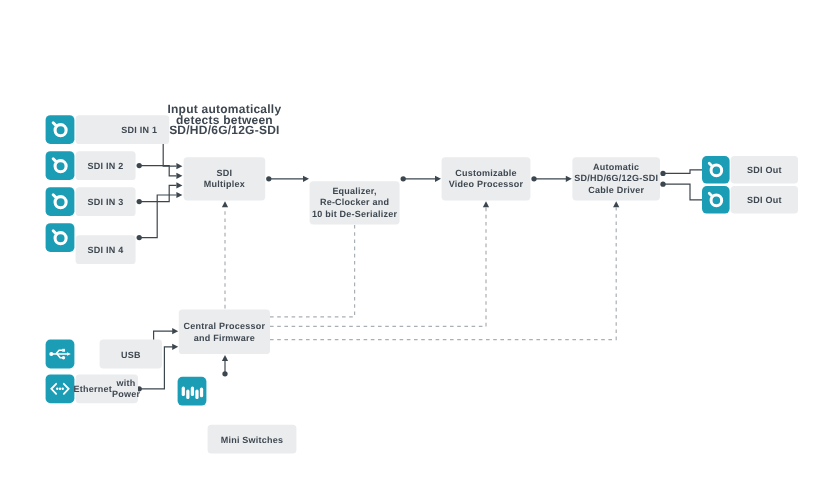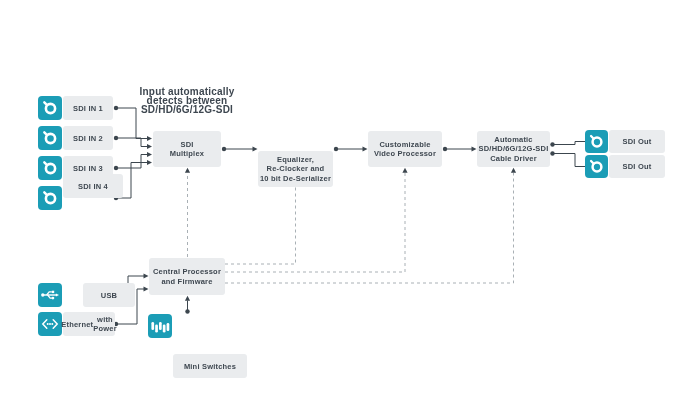--- a/index.html
+++ b/index.html
@@ -86,21 +86,21 @@
     <div>detects between</div>
     <div>SD/HD/6G/12G-SDI</div>
   </div>
 
   <div class="icon-box" style="left:38px;top:96px;">
     <svg width="24" height="24" viewBox="0 0 24 24">
         <circle cx="12.5" cy="12.5" r="4.6" fill="none" stroke="#fff" stroke-width="2.6"></circle>
         <path d="M6.3,6.3 L9.1,9.1" stroke="#fff" stroke-width="2.4" stroke-linecap="round"></path>
       </svg>
   </div>
-  <div class="pill" style="left:63px;top:96px;width:50px;">SDI IN 1</div>
+  <div class="pill" style="left:63px;top:96px;width:50px;padding-left:28px;">SDI IN 1</div>
 
   <div class="icon-box" style="left:38px;top:126px;">
     <svg width="24" height="24" viewBox="0 0 24 24">
         <circle cx="12.5" cy="12.5" r="4.6" fill="none" stroke="#fff" stroke-width="2.6"></circle>
         <path d="M6.3,6.3 L9.1,9.1" stroke="#fff" stroke-width="2.4" stroke-linecap="round"></path>
       </svg>
   </div>
   <div class="pill" style="left:63px;top:126px;width:50px;">SDI IN 2</div>
 
   <div class="icon-box" style="left:38px;top:156px;">
@@ -110,21 +110,21 @@
       </svg>
   </div>
   <div class="pill" style="left:63px;top:156px;width:50px;">SDI IN 3</div>
 
   <div class="icon-box" style="left:38px;top:186px;">
     <svg width="24" height="24" viewBox="0 0 24 24">
         <circle cx="12.5" cy="12.5" r="4.6" fill="none" stroke="#fff" stroke-width="2.6"></circle>
         <path d="M6.3,6.3 L9.1,9.1" stroke="#fff" stroke-width="2.4" stroke-linecap="round"></path>
       </svg>
   </div>
-  <div class="pill" style="left:63px;top:174px;width:60px;">SDI IN 4</div>
+  <div class="pill" style="left:63px;top:196px;width:50px;">SDI IN 4</div>
 
   <div class="block" style="left:153px;top:131px;width:68px;height:36px;">
     <div>SDI</div>
     <div>Multiplex</div>
   </div>
 
   <div class="block" style="left:258px;top:131px;width:75px;height:36px;margin-top:20px;">
     <div>Equalizer,</div>
     <div>Re-Clocker and</div>
     <div>10 bit De-Serializer</div>

